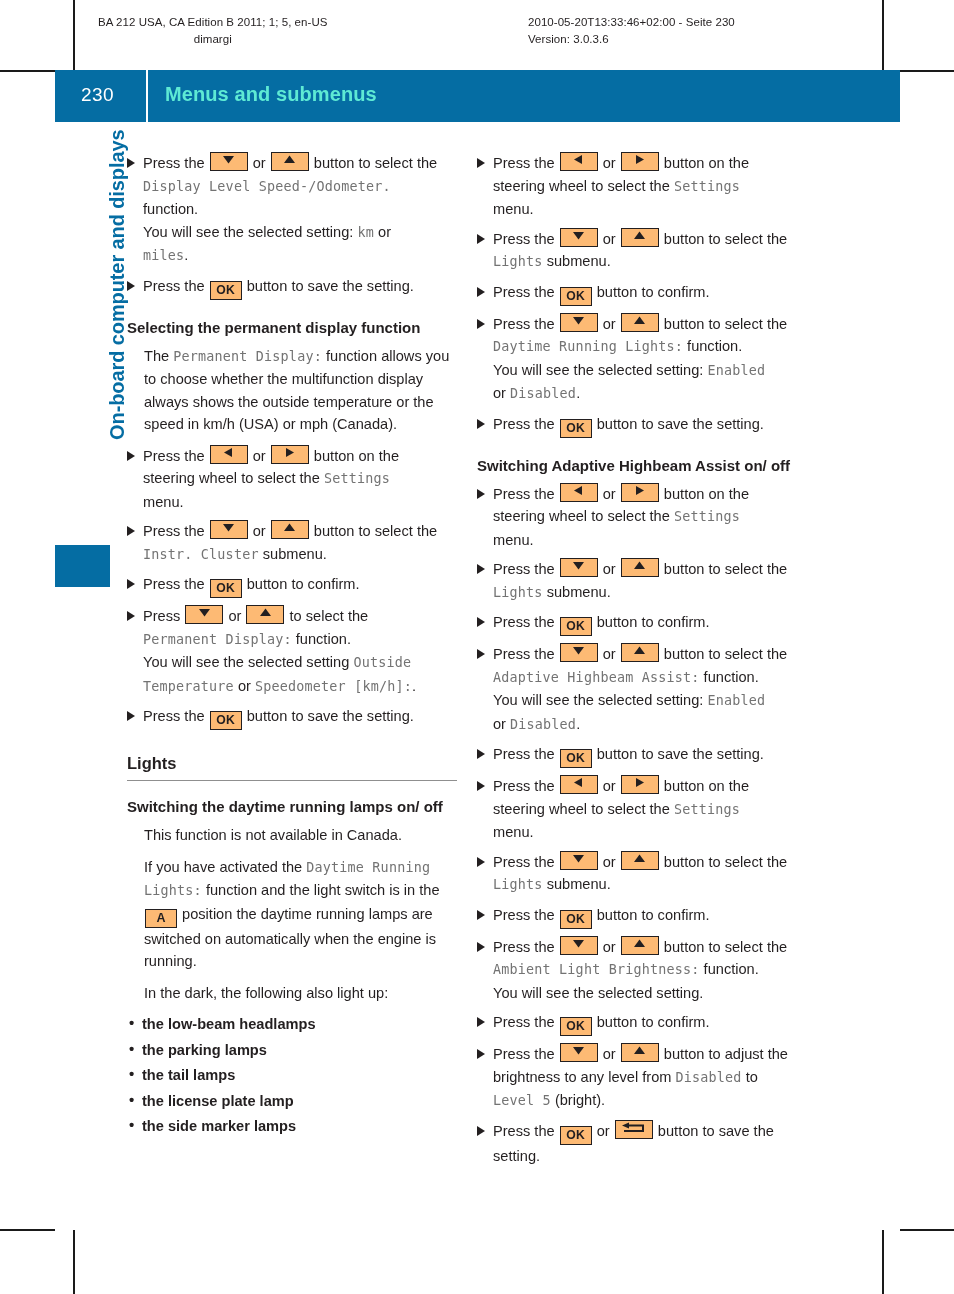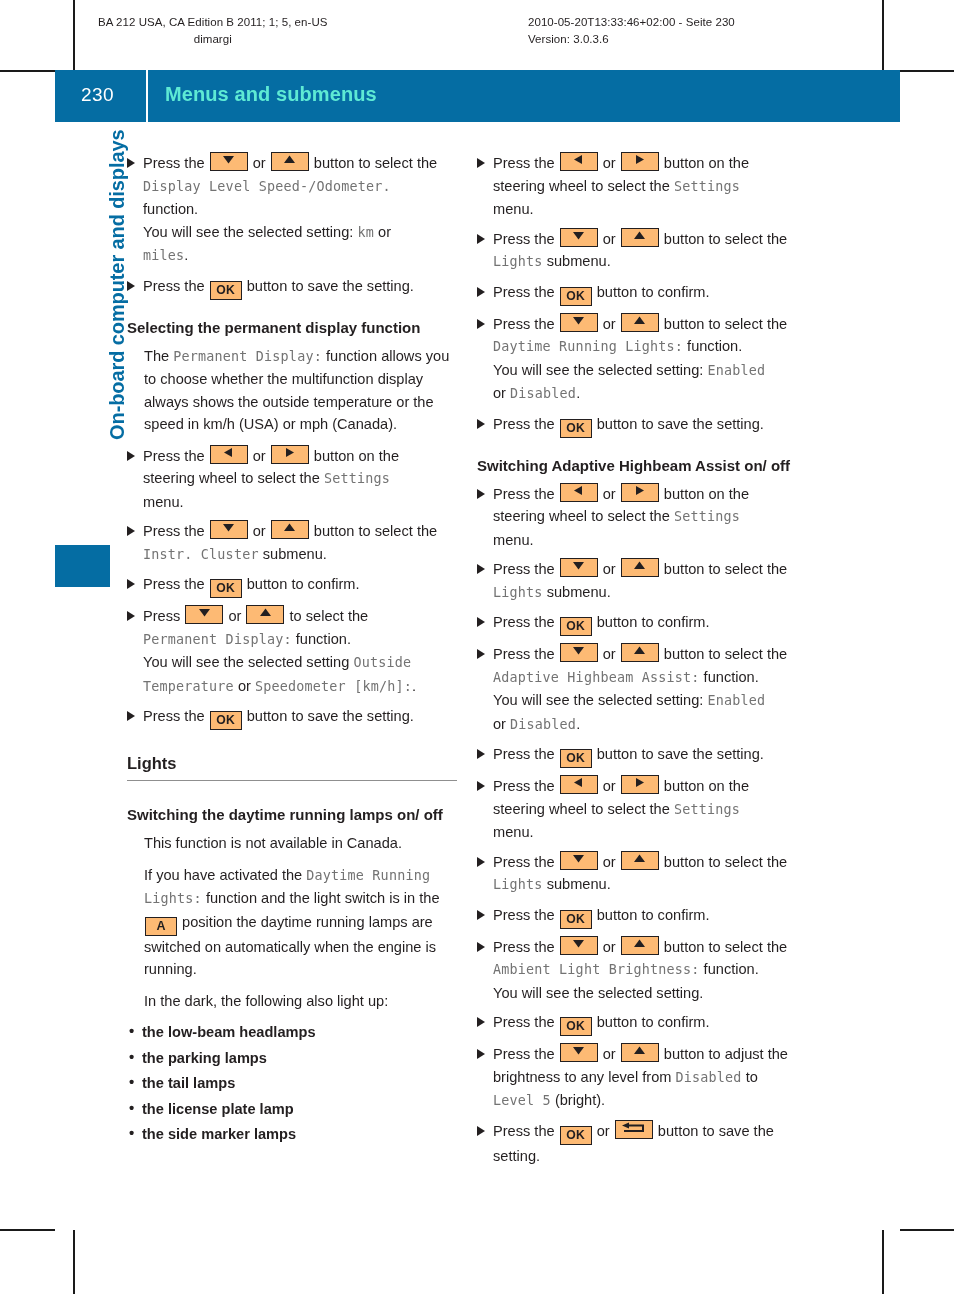--- a/index.html
+++ b/index.html
@@ -121,21 +121,21 @@
     line-height: 20px;
   }
   .h1 {
     font-size: 16.5px;
     font-weight: bold;
     margin: 23px 0 0 0;
     line-height: 20px;
     padding-bottom: 7px;
     border-bottom: 1.3px solid #8f8f8f;
   }
-  .h1 + .h2 { margin-top: 24px; }
+  .h1 + .h2 { margin-top: 16px; }
 
   
   .step {
     position: relative;
     padding-left: 16px;
     margin: 0 0 7px 0;
   }
   .step .tri {
     position: absolute;
     left: 0;

